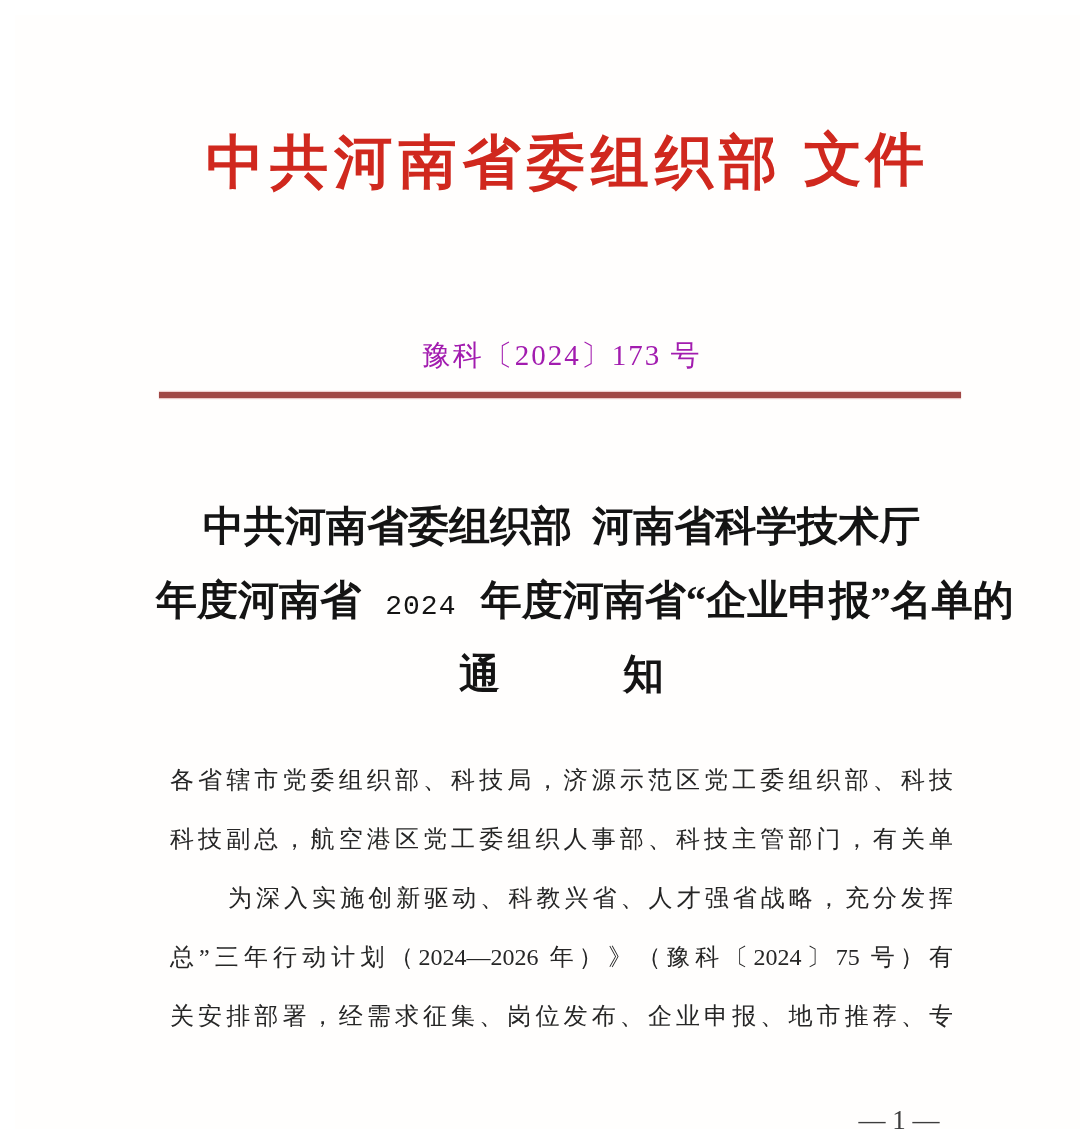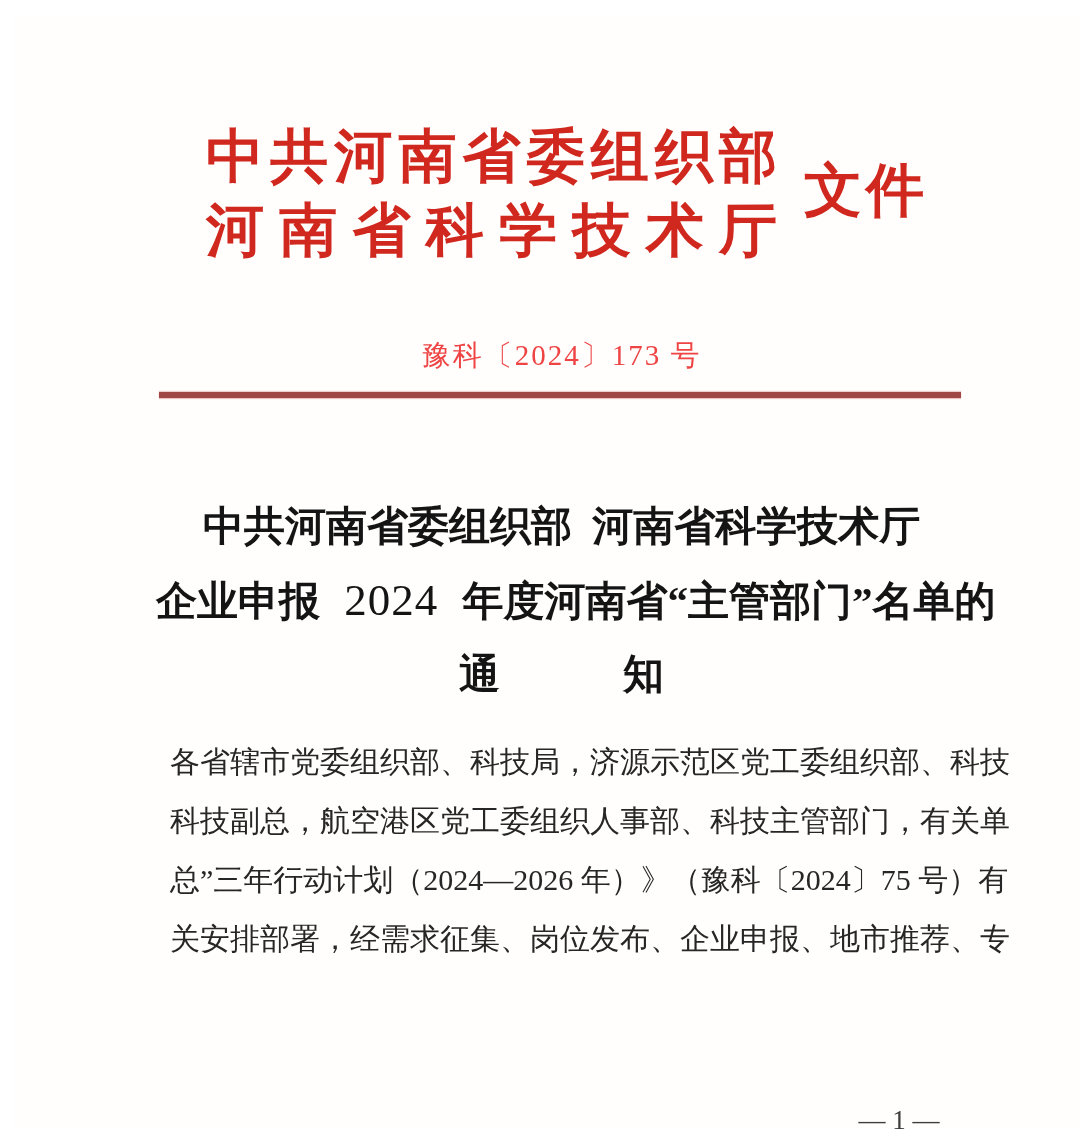--- a/index.html
+++ b/index.html
@@ -30,43 +30,43 @@
     text-align:justify;text-align-last:justify;white-space:nowrap;
   }
   .doc-word{
     margin-left:24px;font-size:58px;font-weight:bold;color:var(--header-red);
     line-height:90px;letter-spacing:4px;white-space:nowrap;
   }
 
   
   .doc-number{
     position:absolute;left:140px;top:316px;width:805px;height:34px;line-height:34px;
-    text-align:center;font-size:29px;color:#ef4444;letter-spacing:2px;white-space:pre;
+    text-align:center;font-size:29px;color:#a21caf;letter-spacing:2px;white-space:pre;
   }
 
   
   .red-rule{
     position:absolute;left:140px;top:373px;width:802px;height:3px;
     background:var(--rule-red);
     box-shadow:0 1px 1px rgba(217,150,150,.55), 0 -1px 1px rgba(217,150,150,.45);
   }
 
   
   .title{
     position:absolute;left:120px;top:462px;width:845px;text-align:center;
     color:var(--title-black);font-weight:bold;
   }
   .title-line{height:70px;line-height:70px;font-size:41px;white-space:pre;}
-  .title-line .year-num{font-weight:normal;font-size:45px;letter-spacing:1px;}
+  .title-line .year-num{font-weight:normal;font-size:28px;letter-spacing:1px;font-family:Liberation Mono, monospace;}
   .title-line1{word-spacing:10px;}
 
   
   .body-text{
-    position:absolute;left:141px;top:705px;width:803px;
-    color:var(--body-black);font-size:30px;
+    position:absolute;left:141px;top:724px;width:803px;
+    color:var(--body-black);font-size:24px;
   }
   .body-line{
     height:55px;line-height:55px;white-space:nowrap;
     text-align:justify;text-align-last:justify;
   }
   .body-line.no-stretch{text-align-last:left;}
   .body-line.indent{text-indent:58px;}
 
   
   .page-number{
@@ -75,37 +75,37 @@
   }
 </style>
 </head>
 <body>
 
 <div class="page">
 
   <header class="letterhead">
     <div class="org-names">
       <div class="org-line">中共河南省委组织部</div>
-      <div class="org-line">河南省科学技术厅</div>
     </div>
     <div class="doc-word">文件</div>
   </header>
 
   <div class="doc-number">豫科〔2024〕173 号</div>
 
   <div class="red-rule"></div>
 
   <div class="title">
     <div class="title-line title-line1">中共河南省委组织部 河南省科学技术厅</div>
-    <div class="title-line title-line2"><span>企业申报 </span><span class="year-num">2024</span><span> 年度河南省“主管部门”名单的</span></div>
+    <div class="title-line title-line2"><span>年度河南省 </span><span class="year-num">2024</span><span> 年度河南省“企业申报”名单的</span></div>
     <div class="title-line title-line3">通　　　知</div>
   </div>
 
   <div class="body-text">
     <div class="body-line">各省辖市党委组织部、科技局，济源示范区党工委组织部、科技</div>
     <div class="body-line">科技副总，航空港区党工委组织人事部、科技主管部门，有关单</div>
+    <div class="body-line indent">为深入实施创新驱动、科教兴省、人才强省战略，充分发挥</div>
     <div class="body-line">总”三年行动计划（2024—2026 年）》（豫科〔2024〕75 号）有</div>
     <div class="body-line">关安排部署，经需求征集、岗位发布、企业申报、地市推荐、专</div>
   </div>
 
   <div class="page-number">— 1 —</div>
 
 </div>
 
 </body></html>

